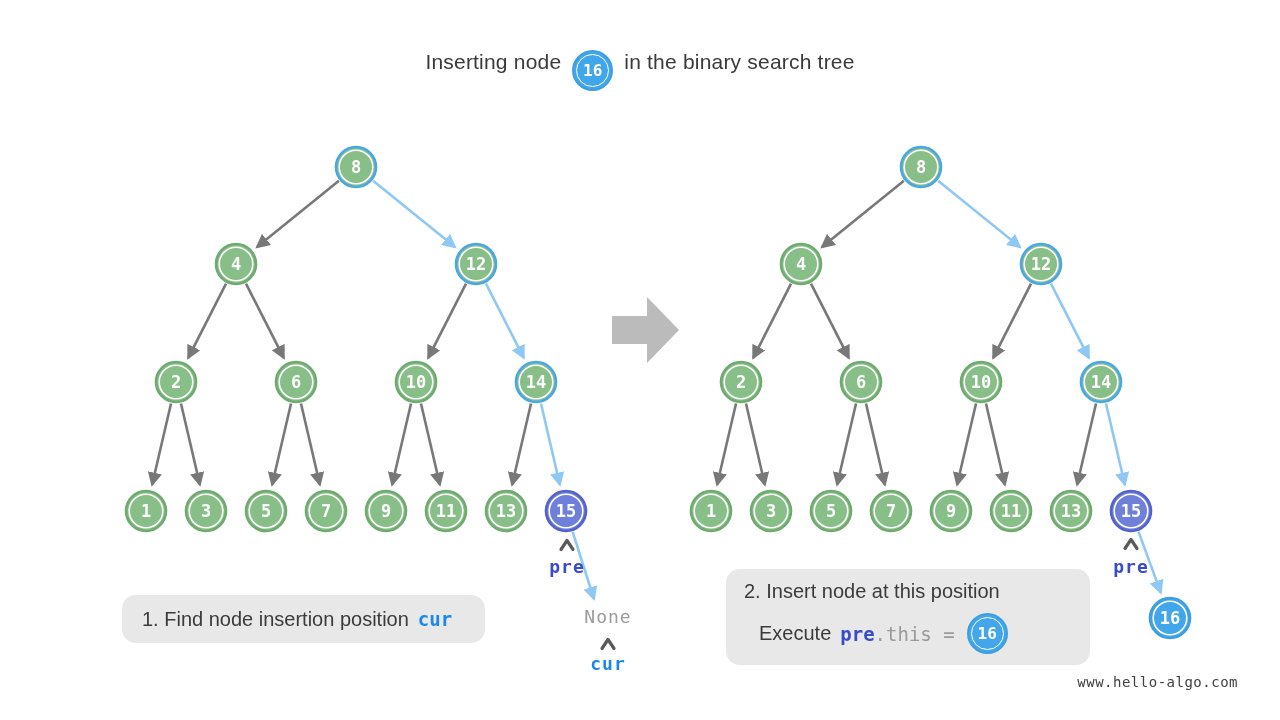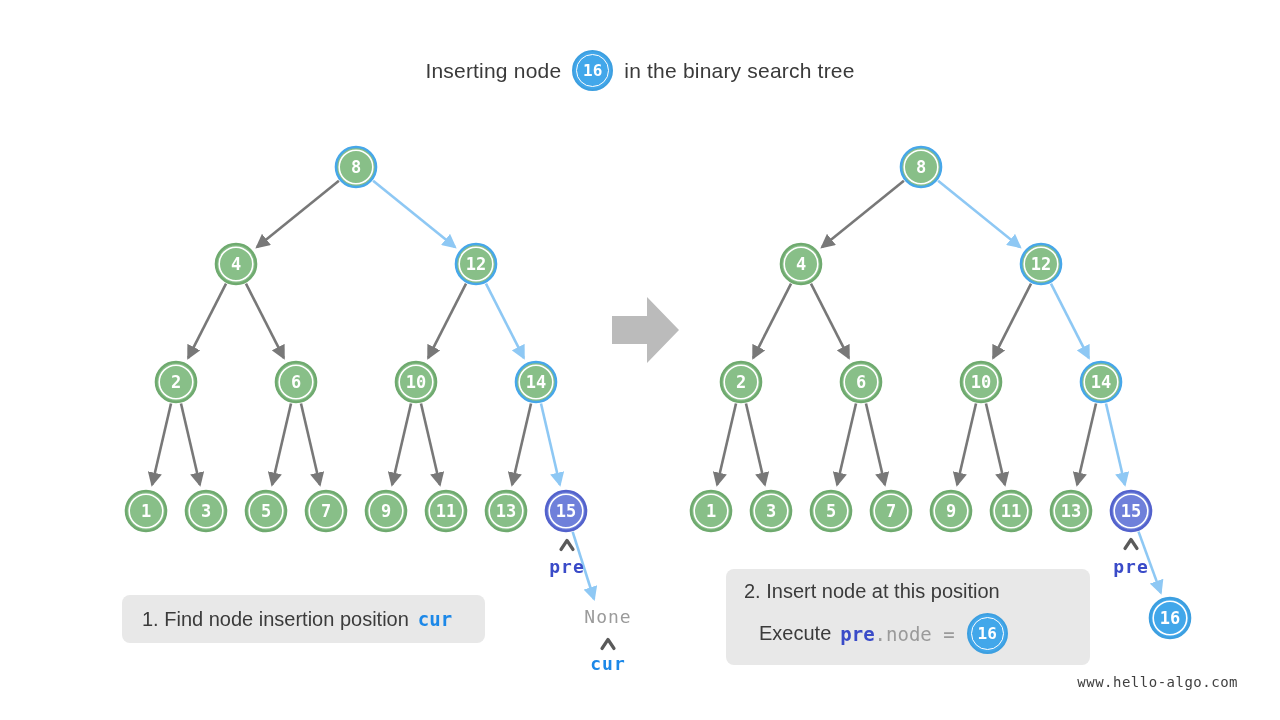--- a/index.html
+++ b/index.html
@@ -7,21 +7,21 @@
     width:1280px; height:720px; position:relative; overflow:hidden;
     background:#ffffff;
     font-family:"Liberation Sans", sans-serif;
   }
   .stage { position:absolute; inset:0; }
   #diagram { position:absolute; left:0; top:0; }
 
   
   .title-row {
     position:absolute; top:50px; left:0; width:100%;
-    display:flex; justify-content:center; align-items:center; gap:11px;
+    display:flex; justify-content:center; gap:11px;
     font-size:21px; font-weight:500; color:#3a3a3a; letter-spacing:.2px;
   }
 
   
   .node-badge {
     width:34px; height:34px; border-radius:50%;
     background:#42a7ea; border:2px solid #3d9fe0;
     position:relative; display:inline-flex; align-items:center; justify-content:center;
     flex:0 0 auto;
   }
@@ -30,21 +30,21 @@
   }
   .node-badge span {
     color:#ffffff; font-family:"DejaVu Sans Mono", monospace;
     font-weight:700; font-size:15px; position:relative; z-index:1;
   }
   .badge-lg { width:37px; height:37px; }
   .badge-lg span { font-size:16px; }
 
   
   .caption {
-    position:absolute; background:#e8e8e8; border-radius:8px;
+    position:absolute; background:#e8e8e8; border-radius:14px;
     color:#3b3b3b; font-size:20px; box-sizing:border-box;
   }
   .caption-1 {
     left:122px; top:595px; width:363px; height:48px;
     display:flex; align-items:center; padding:0 20px;
   }
   .caption-2 {
     left:726px; top:569px; width:364px; height:96px;
     padding:11px 18px; display:flex; flex-direction:column; justify-content:space-between;
   }
@@ -289,21 +289,21 @@
     <span class="code code-cur">cur</span>
   </div>
 
   <div class="caption caption-2">
     <div class="cap-line">
       <span>2. Insert node at this position</span>
     </div>
     <div class="cap-line cap-line-2">
       <span>Execute</span>
       <span class="code code-pre">pre</span>
-      <span class="code code-gray">.node =</span>
+      <span class="code code-gray">.this =</span>
       <span class="node-badge badge-lg eq-badge-gap">
         <span>16</span>
       </span>
     </div>
   </div>
 
   <div class="watermark">www.hello-algo.com</div>
 
 </div>
 

